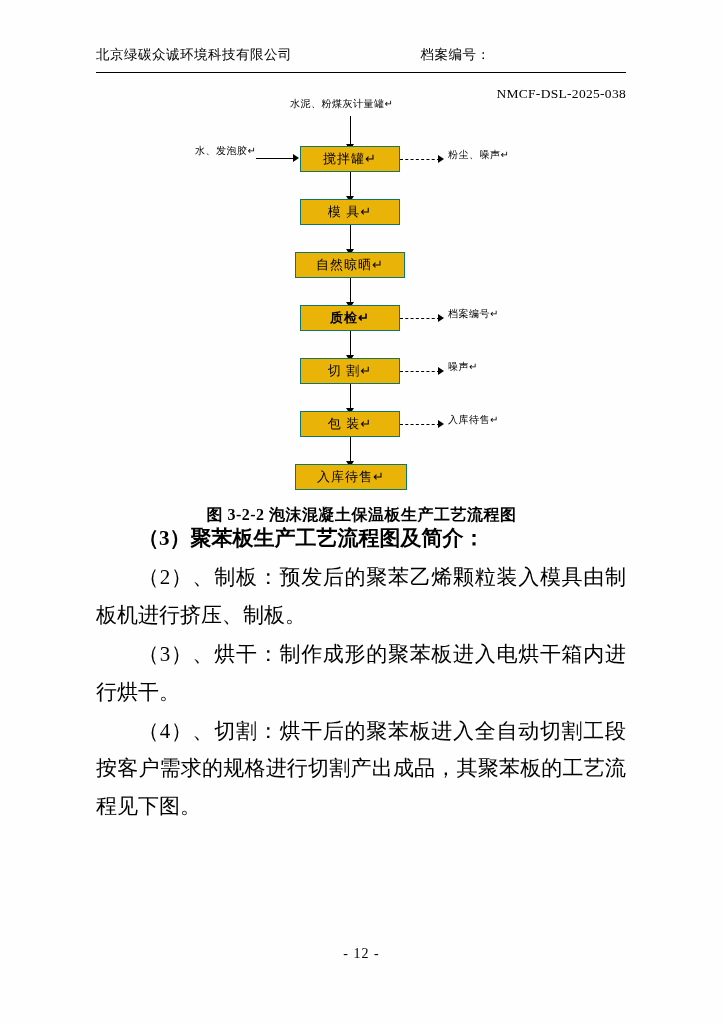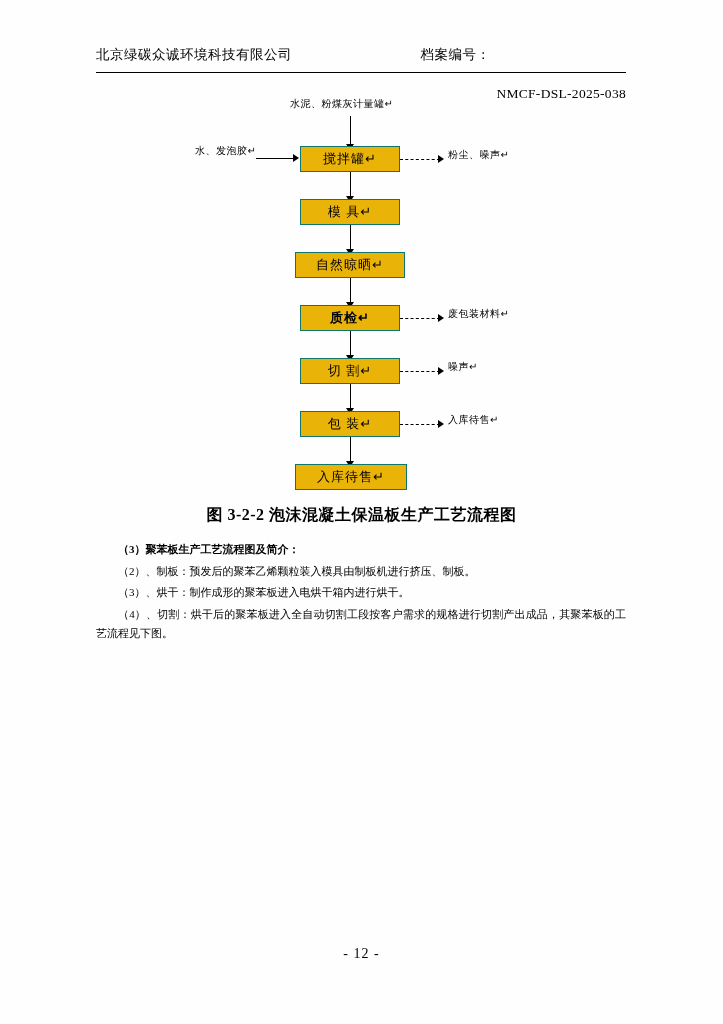--- a/index.html
+++ b/index.html
@@ -122,23 +122,23 @@
     top: 505px;
     width: 723px;
     text-align: center;
     font-size: 16px;
     font-weight: bold;
     letter-spacing: 0.5px;
   }
   .content {
     position: absolute;
     left: 96px;
-    top: 540px;
+    top: 520px;
     width: 530px;
-    font-size: 11px;
+    font-size: 21px;
     line-height: 1.78;
     text-align: justify;
   }
   .para {
     text-indent: 2em;
     margin: 0 0 2px 0;
   }
   .para.bold {
     font-weight: bold;
   }
@@ -192,21 +192,21 @@
     <div class="arrow-down" style="left:166px; top:157px;"></div>
 
     <div class="node" style="left:115px; top:160px; width:110px; height:26px;">自然晾晒↵</div>
 
     <div class="vline" style="left:170px; top:186px; height:27px;"></div>
     <div class="arrow-down" style="left:166px; top:210px;"></div>
 
     <div class="node" style="left:120px; top:213px; width:100px; height:26px;font-weight:bold;">质检↵</div>
     <div class="dashline" style="left:220px; top:226px; width:40px;"></div>
     <div class="arrow-right" style="left:258px; top:222px;"></div>
-    <div class="plain" style="left:268px; top:215px;">废包装材料↵</div>
+    <div class="plain" style="left:268px; top:215px;">档案编号↵</div>
 
     <div class="vline" style="left:170px; top:239px; height:27px;"></div>
     <div class="arrow-down" style="left:166px; top:263px;"></div>
 
     <div class="node" style="left:120px; top:266px; width:100px; height:26px;">切 割↵</div>
     <div class="dashline" style="left:220px; top:279px; width:40px;"></div>
     <div class="arrow-right" style="left:258px; top:275px;"></div>
     <div class="plain" style="left:268px; top:268px;">噪声↵</div>
 
     <div class="vline" style="left:170px; top:292px; height:27px;"></div>

